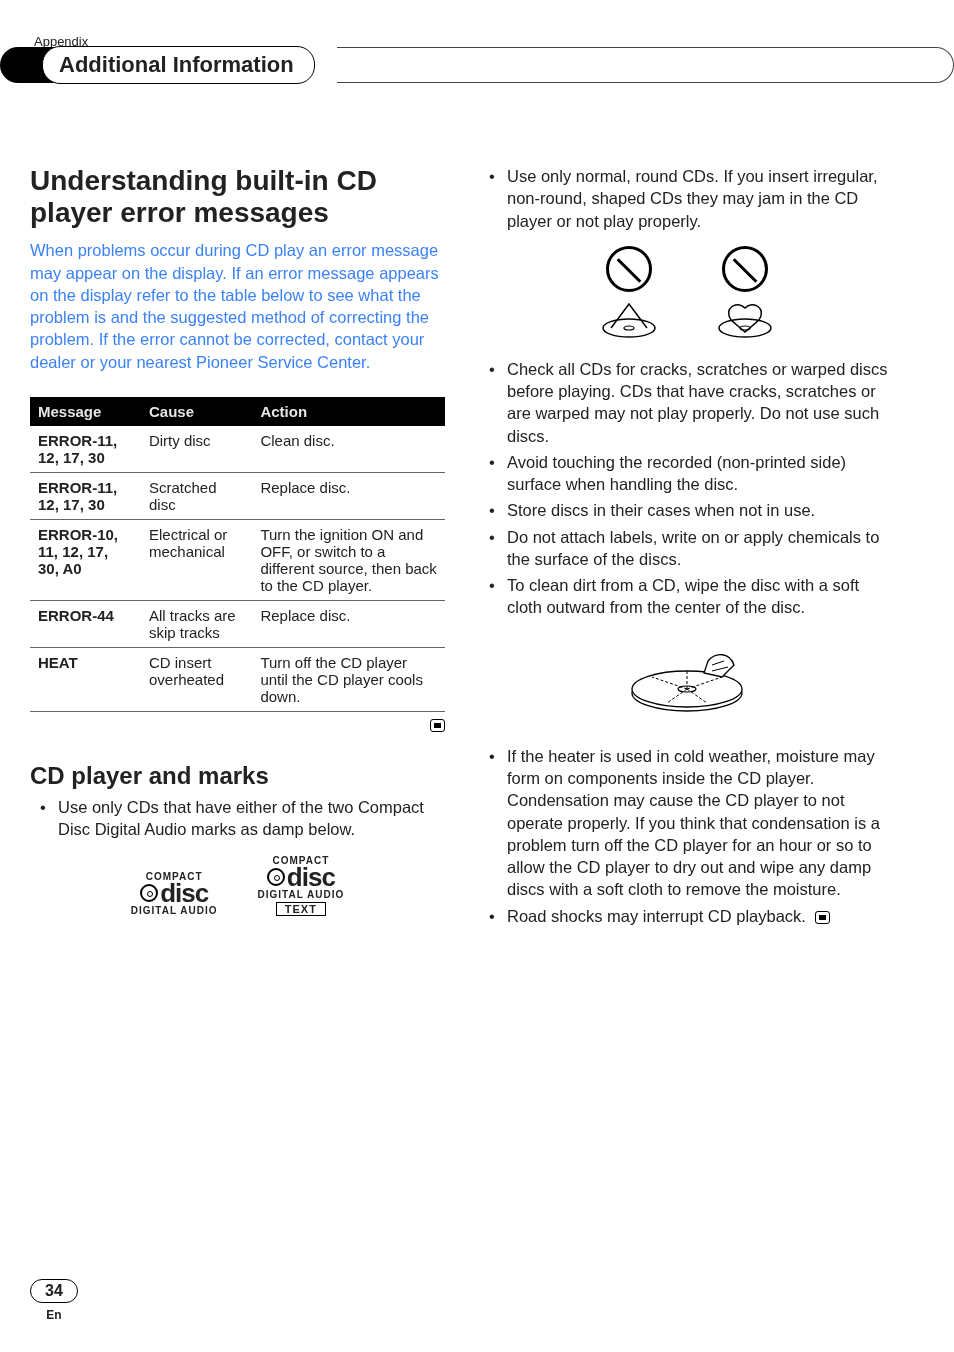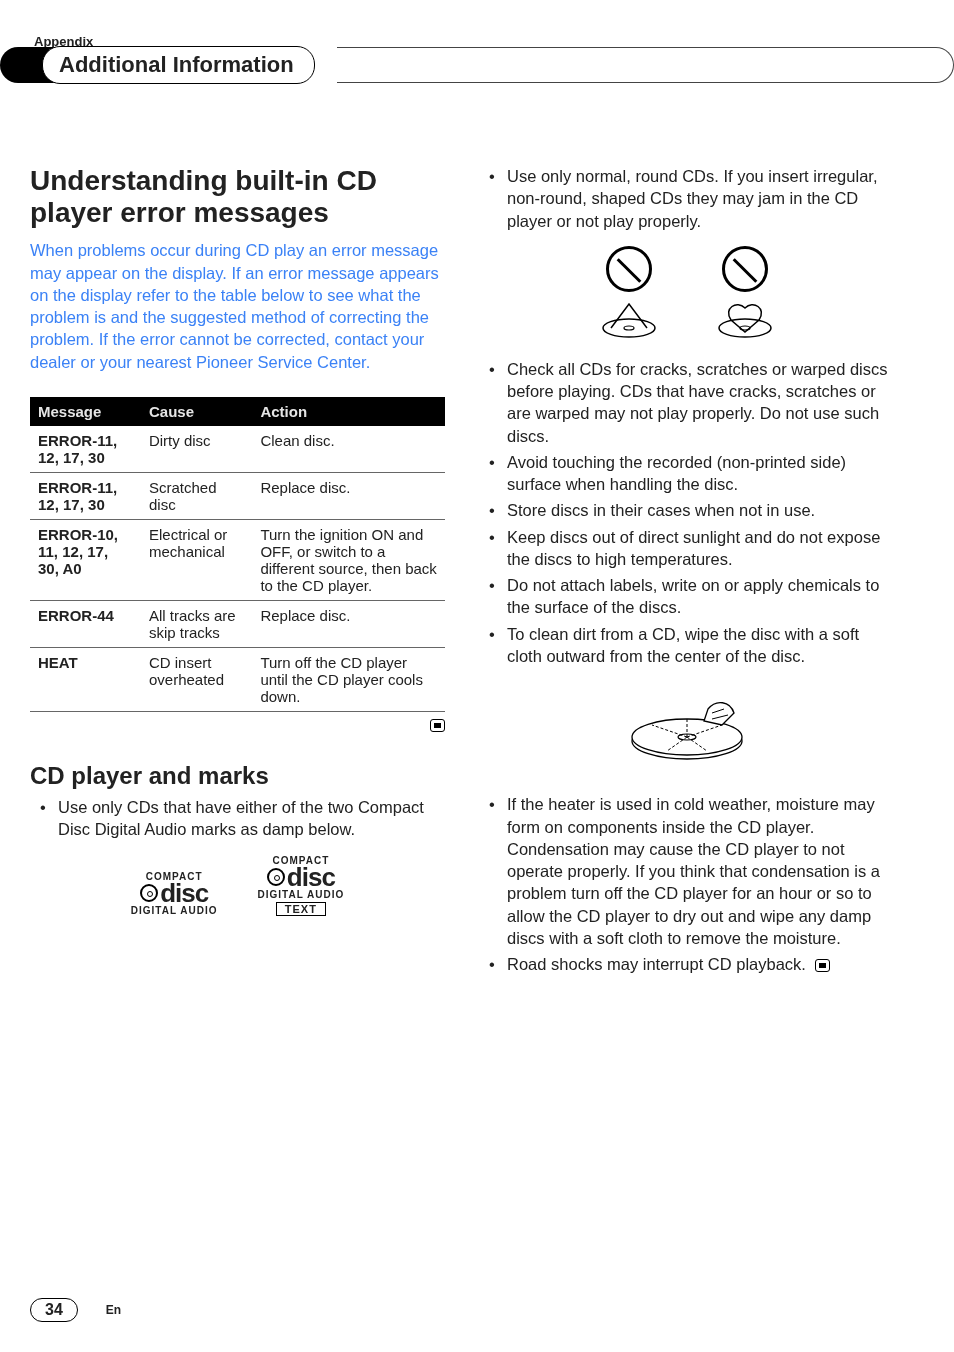--- a/index.html
+++ b/index.html
@@ -5,21 +5,21 @@
   * { box-sizing: border-box; margin: 0; padding: 0; }
   body {
     font-family: Arial, Helvetica, sans-serif;
     width: 954px;
     height: 1352px;
     background: #fff;
     color: #222;
     position: relative;
     padding: 34px 60px 30px 30px;
   }
-  .appendix-label { font-size: 13px; font-weight: bold; margin-left: 4px; }
+  .appendix-label { font-size: 13px; font-weight: normal; margin-left: 4px; }
   .header-bar {
     display: flex;
     align-items: center;
     margin-top: 6px;
     height: 20px;
   }
   .black-tab {
     background: #000;
     border-radius: 18px 0 0 18px;
     width: 60px;
@@ -93,21 +93,22 @@
   .no-circle { width:46px; height:46px; border:3px solid #000; border-radius:50%; position:relative; }
   .no-circle::after { content:""; position:absolute; left:4px; right:4px; top:50%; border-top:3px solid #000; transform:rotate(45deg); transform-origin:center; }
   .mini-disc-shape { width:56px; height:40px; }
   .clean-illus { display:flex; justify-content:center; margin: 14px 0 22px; }
   .page-footer {
     position: absolute;
     left: 30px;
     bottom: 30px;
     display: flex;
     align-items: center;
-    gap: 28px;
+    gap: 5px;
+    flex-direction: column;
   }
   .page-num {
     border: 1.5px solid #000;
     border-radius: 50px;
     padding: 2px 14px;
     font-weight: bold;
     font-size: 16px;
   }
   .lang { font-size: 12px; font-weight: bold; }
 </style>
@@ -209,21 +210,20 @@
           <path d="M28 10 C20 2,6 10,14 22 L28 34 L42 22 C50 10,36 2,28 10 Z" fill="none" stroke="#000" stroke-width="1.5"></path>
           <ellipse cx="28" cy="30" rx="5" ry="2" fill="none" stroke="#000" stroke-width="1.2"></ellipse>
         </svg>
       </div>
     </div>
 
     <ul class="bullets">
       <li>Check all CDs for cracks, scratches or warped discs before playing. CDs that have cracks, scratches or are warped may not play properly. Do not use such discs.</li>
       <li>Avoid touching the recorded (non-printed side) surface when handling the disc.</li>
       <li>Store discs in their cases when not in use.</li>
-      <li>Keep discs out of direct sunlight and do not expose the discs to high temperatures.</li>
       <li>Do not attach labels, write on or apply chemicals to the surface of the discs.</li>
       <li>To clean dirt from a CD, wipe the disc with a soft cloth outward from the center of the disc.</li>
     </ul>
 
     <div class="clean-illus">
       <svg width="150" height="90" viewBox="0 0 150 90">
         <ellipse cx="75" cy="60" rx="55" ry="18" fill="none" stroke="#000" stroke-width="1.3"></ellipse>
         <ellipse cx="75" cy="56" rx="55" ry="18" fill="#fff" stroke="#000" stroke-width="1.3"></ellipse>
         <ellipse cx="75" cy="56" rx="9" ry="3" fill="none" stroke="#000" stroke-width="1.2"></ellipse>
         <path d="M75 56 L40 44 M75 56 L110 44 M75 56 L55 70 M75 56 L95 70 M75 56 L75 38" stroke="#000" stroke-width="1" stroke-dasharray="3 2"></path>

